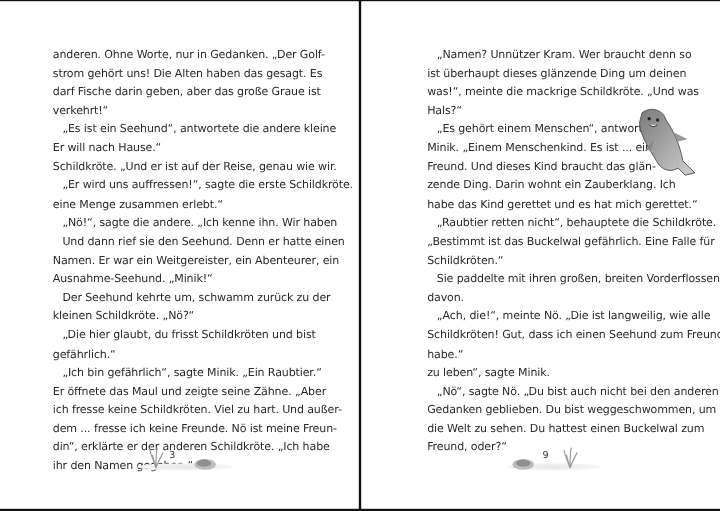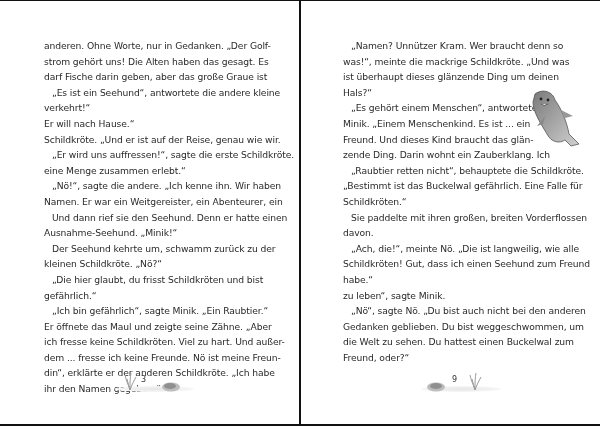--- a/index.html
+++ b/index.html
@@ -5,21 +5,21 @@
   html, body { margin: 0; padding: 0; background: #ffffff; }
   body { width: 600px; height: 426px; position: relative; overflow: hidden; font-family: "DejaVu Sans", sans-serif; color: #2a2a2a; }
   .frame-top { position: absolute; left: 0; top: 0; width: 600px; height: 1px; background: #111; }
   .frame-bottom { position: absolute; left: 0; top: 424px; width: 600px; height: 2px; background: #111; }
   .spine { position: absolute; left: 299px; top: 0; width: 2px; height: 426px; background: #111; }
   .page { position: absolute; top: 0; height: 348px; }
   .page.left { left: 0; width: 299px; }
   .page.right { left: 301px; width: 299px; }
   .text { position: absolute; top: 38px; font-size: 9.2px; line-height: 15.6px; letter-spacing: -0.1px; }
   .page.left .text { left: 44px; width: 214px; }
-  .page.right .text { left: 42px; width: 214px; }
+  .page.right .text { left: 55px; width: 214px; }
   .line { white-space: nowrap; height: 15.6px; }
   .line.indent { padding-left: 8px; }
   .folio { position: absolute; top: 372px; width: 100px; height: 22px; }
   .page.left .folio { left: 104px; }
   .page.right .folio { left: 110px; }
   .pnum { position: absolute; top: 3px; font-size: 8px; color: #333; }
   .page.left .pnum { left: 37px; }
   .page.right .pnum { left: 41px; }
   .shadow { position: absolute; top: 14px; left: 10px; width: 80px; height: 6px; border-radius: 50%; background: radial-gradient(ellipse at center, #e6e6e6 0%, #f4f4f4 60%, rgba(255,255,255,0) 100%); }
   .seal { position: absolute; left: 220px; top: 88px; width: 70px; height: 74px; }
@@ -29,29 +29,29 @@
 
 <div class="frame-top"></div>
 <div class="frame-bottom"></div>
 <div class="spine"></div>
 
 <div class="page left">
   <div class="text" id="left-text">
       <div class="line">anderen. Ohne Worte, nur in Gedanken. „Der Golf-</div>
       <div class="line">strom gehört uns! Die Alten haben das gesagt. Es</div>
       <div class="line">darf Fische darin geben, aber das große Graue ist</div>
+      <div class="line">verkehrt!“</div>
       <div class="line indent">„Es ist ein Seehund“, antwortete die andere kleine</div>
-      <div class="line">verkehrt!“</div>
       <div class="line">Er will nach Hause.“</div>
       <div class="line">Schildkröte. „Und er ist auf der Reise, genau wie wir.</div>
       <div class="line indent">„Er wird uns auffressen!“, sagte die erste Schildkröte.</div>
       <div class="line">eine Menge zusammen erlebt.“</div>
       <div class="line indent">„Nö!“, sagte die andere. „Ich kenne ihn. Wir haben</div>
+      <div class="line indent">Und dann rief sie den Seehund. Denn er hatte einen</div>
       <div class="line">Namen. Er war ein Weitgereister, ein Abenteurer, ein</div>
-      <div class="line indent">Und dann rief sie den Seehund. Denn er hatte einen</div>
       <div class="line">Ausnahme-Seehund. „Minik!“</div>
       <div class="line indent">Der Seehund kehrte um, schwamm zurück zu der</div>
       <div class="line">kleinen Schildkröte. „Nö?“</div>
       <div class="line indent">„Die hier glaubt, du frisst Schildkröten und bist</div>
       <div class="line">gefährlich.“</div>
       <div class="line indent">„Ich bin gefährlich“, sagte Minik. „Ein Raubtier.“</div>
       <div class="line">Er öffnete das Maul und zeigte seine Zähne. „Aber</div>
       <div class="line">ich fresse keine Schildkröten. Viel zu hart. Und außer-</div>
       <div class="line">dem ... fresse ich keine Freunde. Nö ist meine Freun-</div>
       <div class="line">din“, erklärte er der anderen Schildkröte. „Ich habe</div>
@@ -66,27 +66,28 @@
     <svg style="position:absolute;left:56px;top:8px" width="22" height="12">
       <ellipse cx="11" cy="7" rx="9" ry="4.5" fill="#bdbdbd"></ellipse>
       <ellipse cx="10" cy="6" rx="6" ry="3" fill="#8f8f8f"></ellipse>
     </svg>
   </div>
 </div>
 
 <div class="page right">
   <div class="text" id="right-text">
       <div class="line indent">„Namen? Unnützer Kram. Wer braucht denn so</div>
+      <div class="line">ist überhaupt dieses glänzende Ding um deinen</div>
       <div class="line">was!“, meinte die mackrige Schildkröte. „Und was</div>
-      <div class="line">ist überhaupt dieses glänzende Ding um deinen</div>
       <div class="line">Hals?“</div>
       <div class="line indent" style="max-width: 175px;">„Es gehört einem Menschen“, antwortete</div>
       <div class="line" style="max-width: 175px;">Minik. „Einem Menschenkind. Es ist ... ein</div>
       <div class="line" style="max-width: 175px;">Freund. Und dieses Kind braucht das glän-</div>
       <div class="line" style="max-width: 175px;">zende Ding. Darin wohnt ein Zauberklang. Ich</div>
+      <div class="line">habe das Kind gerettet und es hat mich gerettet.“</div>
       <div class="line indent">„Raubtier retten nicht“, behauptete die Schildkröte.</div>
       <div class="line">„Bestimmt ist das Buckelwal gefährlich. Eine Falle für</div>
       <div class="line">Schildkröten.“</div>
       <div class="line indent">Sie paddelte mit ihren großen, breiten Vorderflossen</div>
       <div class="line">davon.</div>
       <div class="line indent">„Ach, die!“, meinte Nö. „Die ist langweilig, wie alle</div>
       <div class="line">Schildkröten! Gut, dass ich einen Seehund zum Freund</div>
       <div class="line">habe.“</div>
       <div class="line">zu leben“, sagte Minik.</div>
       <div class="line indent">„Nö“, sagte Nö. „Du bist auch nicht bei den anderen</div>

